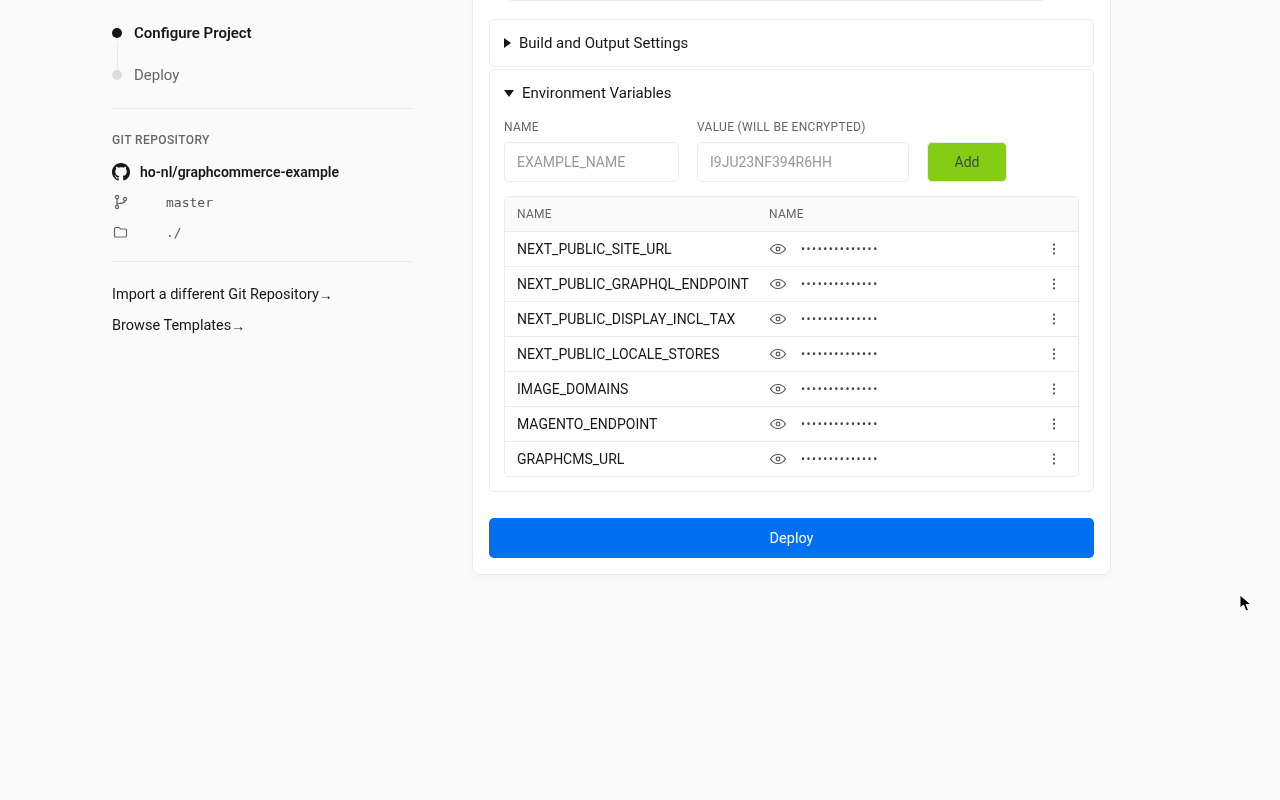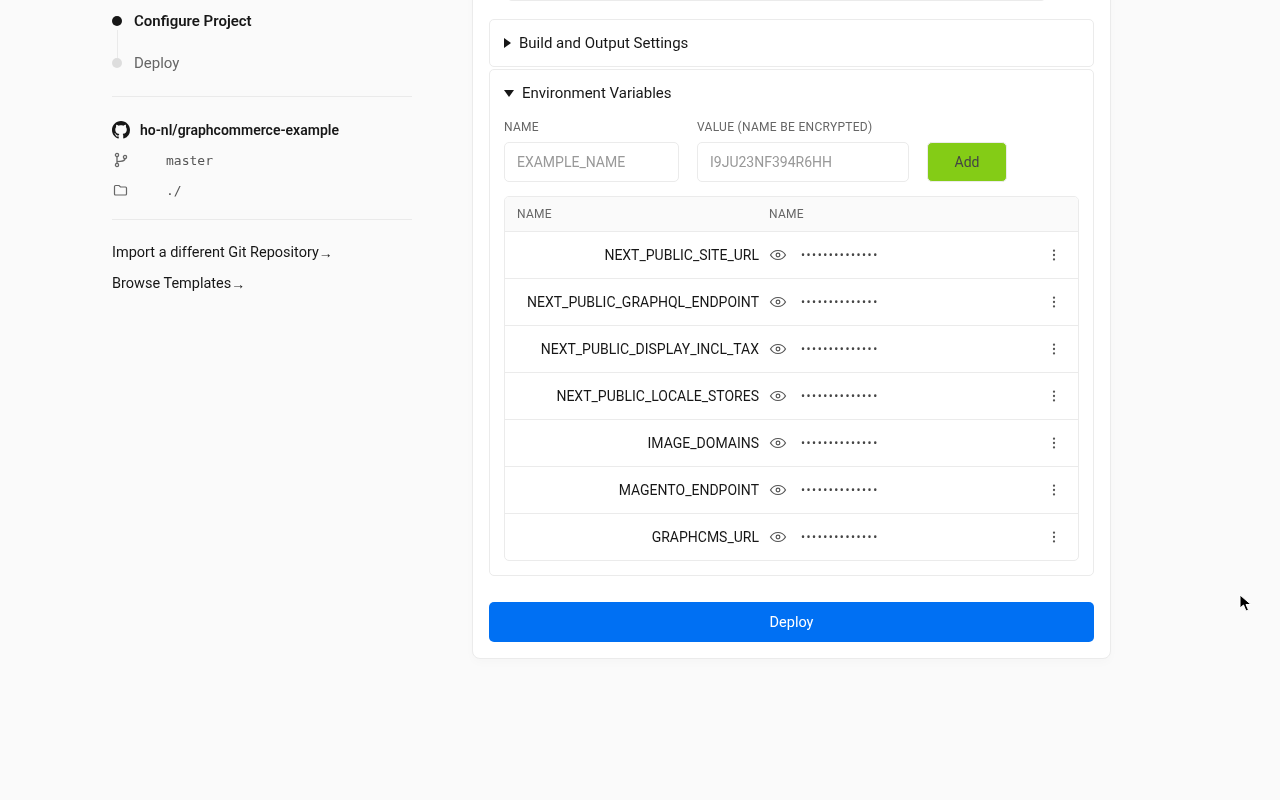--- a/index.html
+++ b/index.html
@@ -8,21 +8,21 @@
     font-family: -apple-system, BlinkMacSystemFont, "Segoe UI", Roboto, Helvetica, Arial, sans-serif;
     color: #171717;
     width: 1280px;
     height: 800px;
     overflow: hidden;
     position: relative;
   }
 
   .sidebar {
     position: absolute;
-    top: 12px;
+    top: 24px;
     left: 112px;
     width: 300px;
   }
 
   .steps {
     position: relative;
   }
   .step {
     display: flex;
     align-items: center;
@@ -202,24 +202,23 @@
     padding: 10px 12px;
     font-size: 12px;
     color: #666;
     letter-spacing: 0.3px;
   }
   .col-name { width: 252px; }
   .col-value { flex: 1; }
   .env-row {
     display: flex;
     align-items: center;
-    padding: 14px 12px;
+    padding: 8px 12px;
     border-top: 1px solid #ebebeb;
     font-size: 14px;
-    text-align: right;
   }
   .env-row .rname {
     width: 252px;
     white-space: nowrap;
     overflow: hidden;
     text-overflow: ellipsis;
     padding-right: 10px;
   }
   .rvalue {
     flex: 1;
@@ -274,20 +273,21 @@
       <div class="step-connector"></div>
     </div>
     <div class="step">
       <span class="step-dot inactive"></span>
       <span class="step-label inactive">Deploy</span>
     </div>
   </div>
 
   <hr class="divider">
 
+  <div class="section-label">GIT REPOSITORY</div>
 
   <div class="repo-row">
     <span class="ico">
       <svg viewBox="0 0 16 16" width="18" height="18">
           <path fill="#171717" d="M8 0C3.58 0 0 3.58 0 8c0 3.54 2.29 6.53 5.47 7.59.4.07.55-.17.55-.38 0-.19-.01-.82-.01-1.49-2.01.37-2.53-.49-2.69-.94-.09-.23-.48-.94-.82-1.13-.28-.15-.68-.52-.01-.53.63-.01 1.08.58 1.23.82.72 1.21 1.87.87 2.33.66.07-.52.28-.87.51-1.07-1.78-.2-3.64-.89-3.64-3.95 0-.87.31-1.59.82-2.15-.08-.2-.36-1.02.08-2.12 0 0 .67-.21 2.2.82.64-.18 1.32-.27 2-.27.68 0 1.36.09 2 .27 1.53-1.04 2.2-.82 2.2-.82.44 1.1.16 1.92.08 2.12.51.56.82 1.27.82 2.15 0 3.07-1.87 3.75-3.65 3.95.29.25.54.73.54 1.48 0 1.07-.01 1.93-.01 2.2 0 .21.15.46.55.38A8.013 8.013 0 0016 8c0-4.42-3.58-8-8-8z"></path>
         </svg>
     </span>
     <span class="repo-name">ho-nl/graphcommerce-example</span>
   </div>
 
@@ -343,21 +343,21 @@
     </div>
 
     <div class="env-body">
 
       <div class="field-row">
         <div class="field">
           <span class="field-label">NAME</span>
           <input class="text-input name-field" type="text" placeholder="EXAMPLE_NAME" style="">
         </div>
         <div class="field">
-          <span class="field-label">VALUE (NAME BE ENCRYPTED)</span>
+          <span class="field-label">VALUE (WILL BE ENCRYPTED)</span>
           <input class="text-input value-field" type="text" placeholder="I9JU23NF394R6HH" style="">
         </div>
         <button class="add-btn">Add</button>
       </div>
 
 
       <div class="env-table">
         <div class="env-thead">
           <div class="col-name">NAME</div>
           <div class="col-value">NAME</div>

